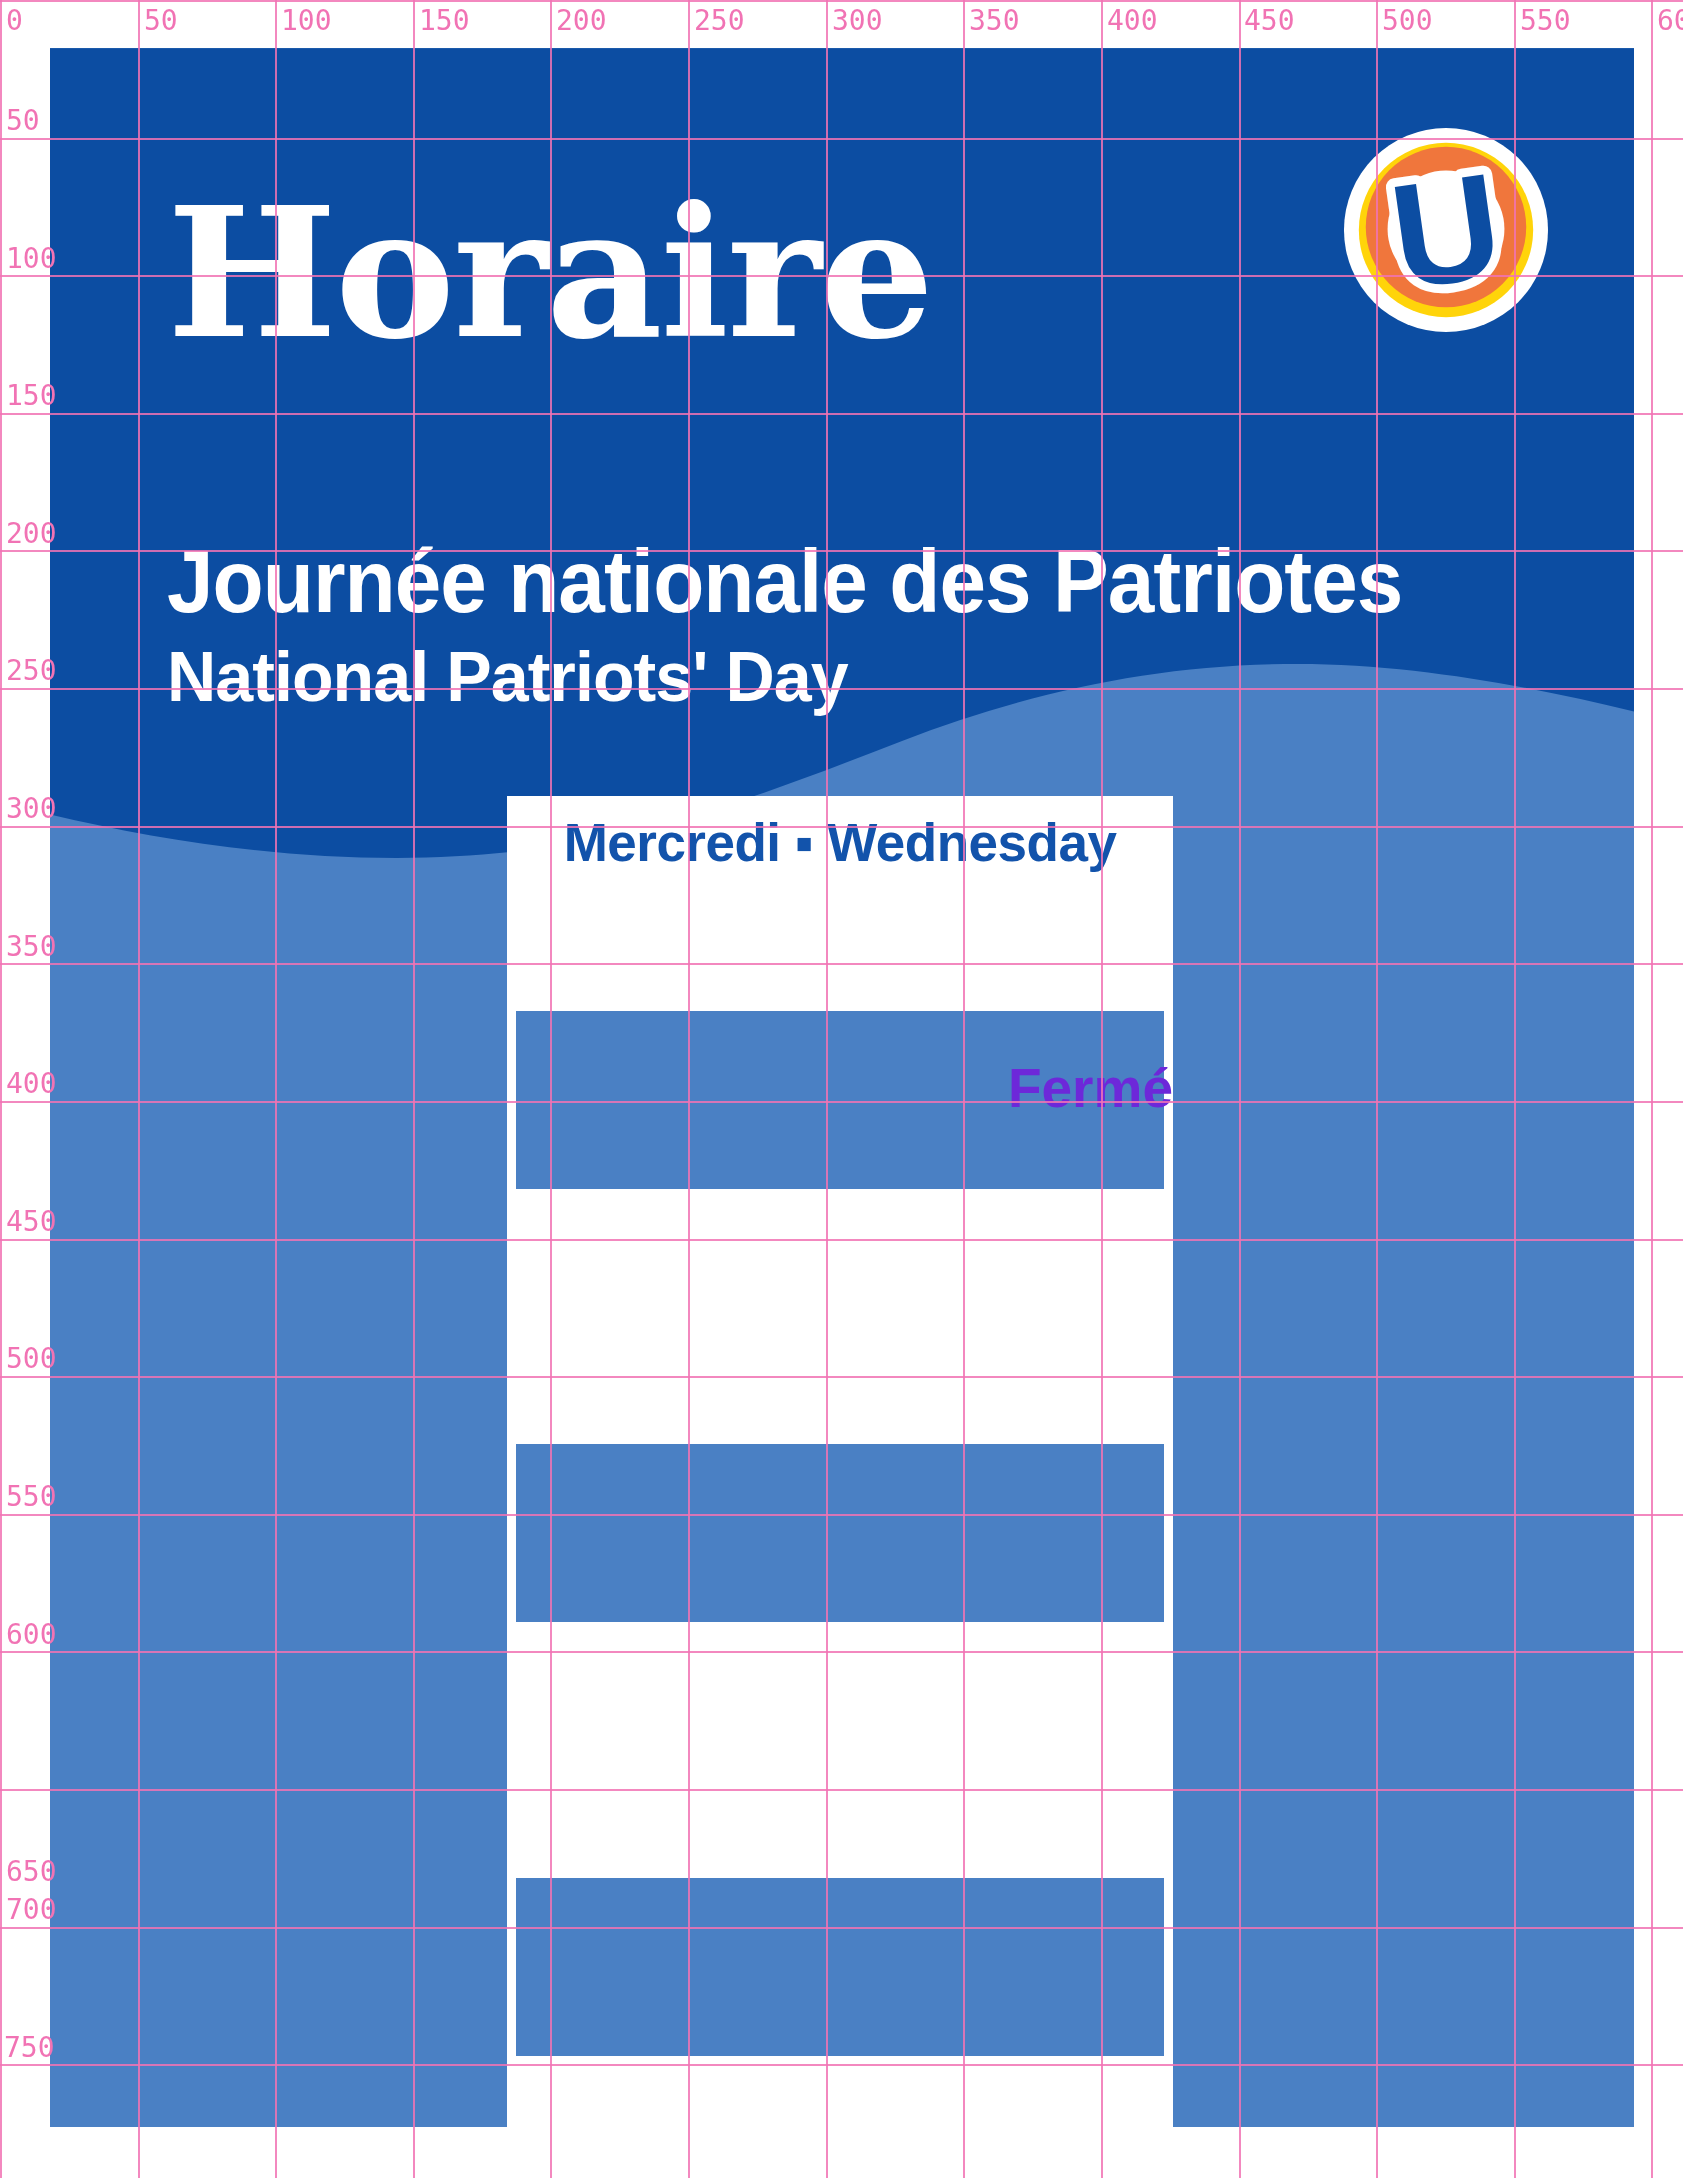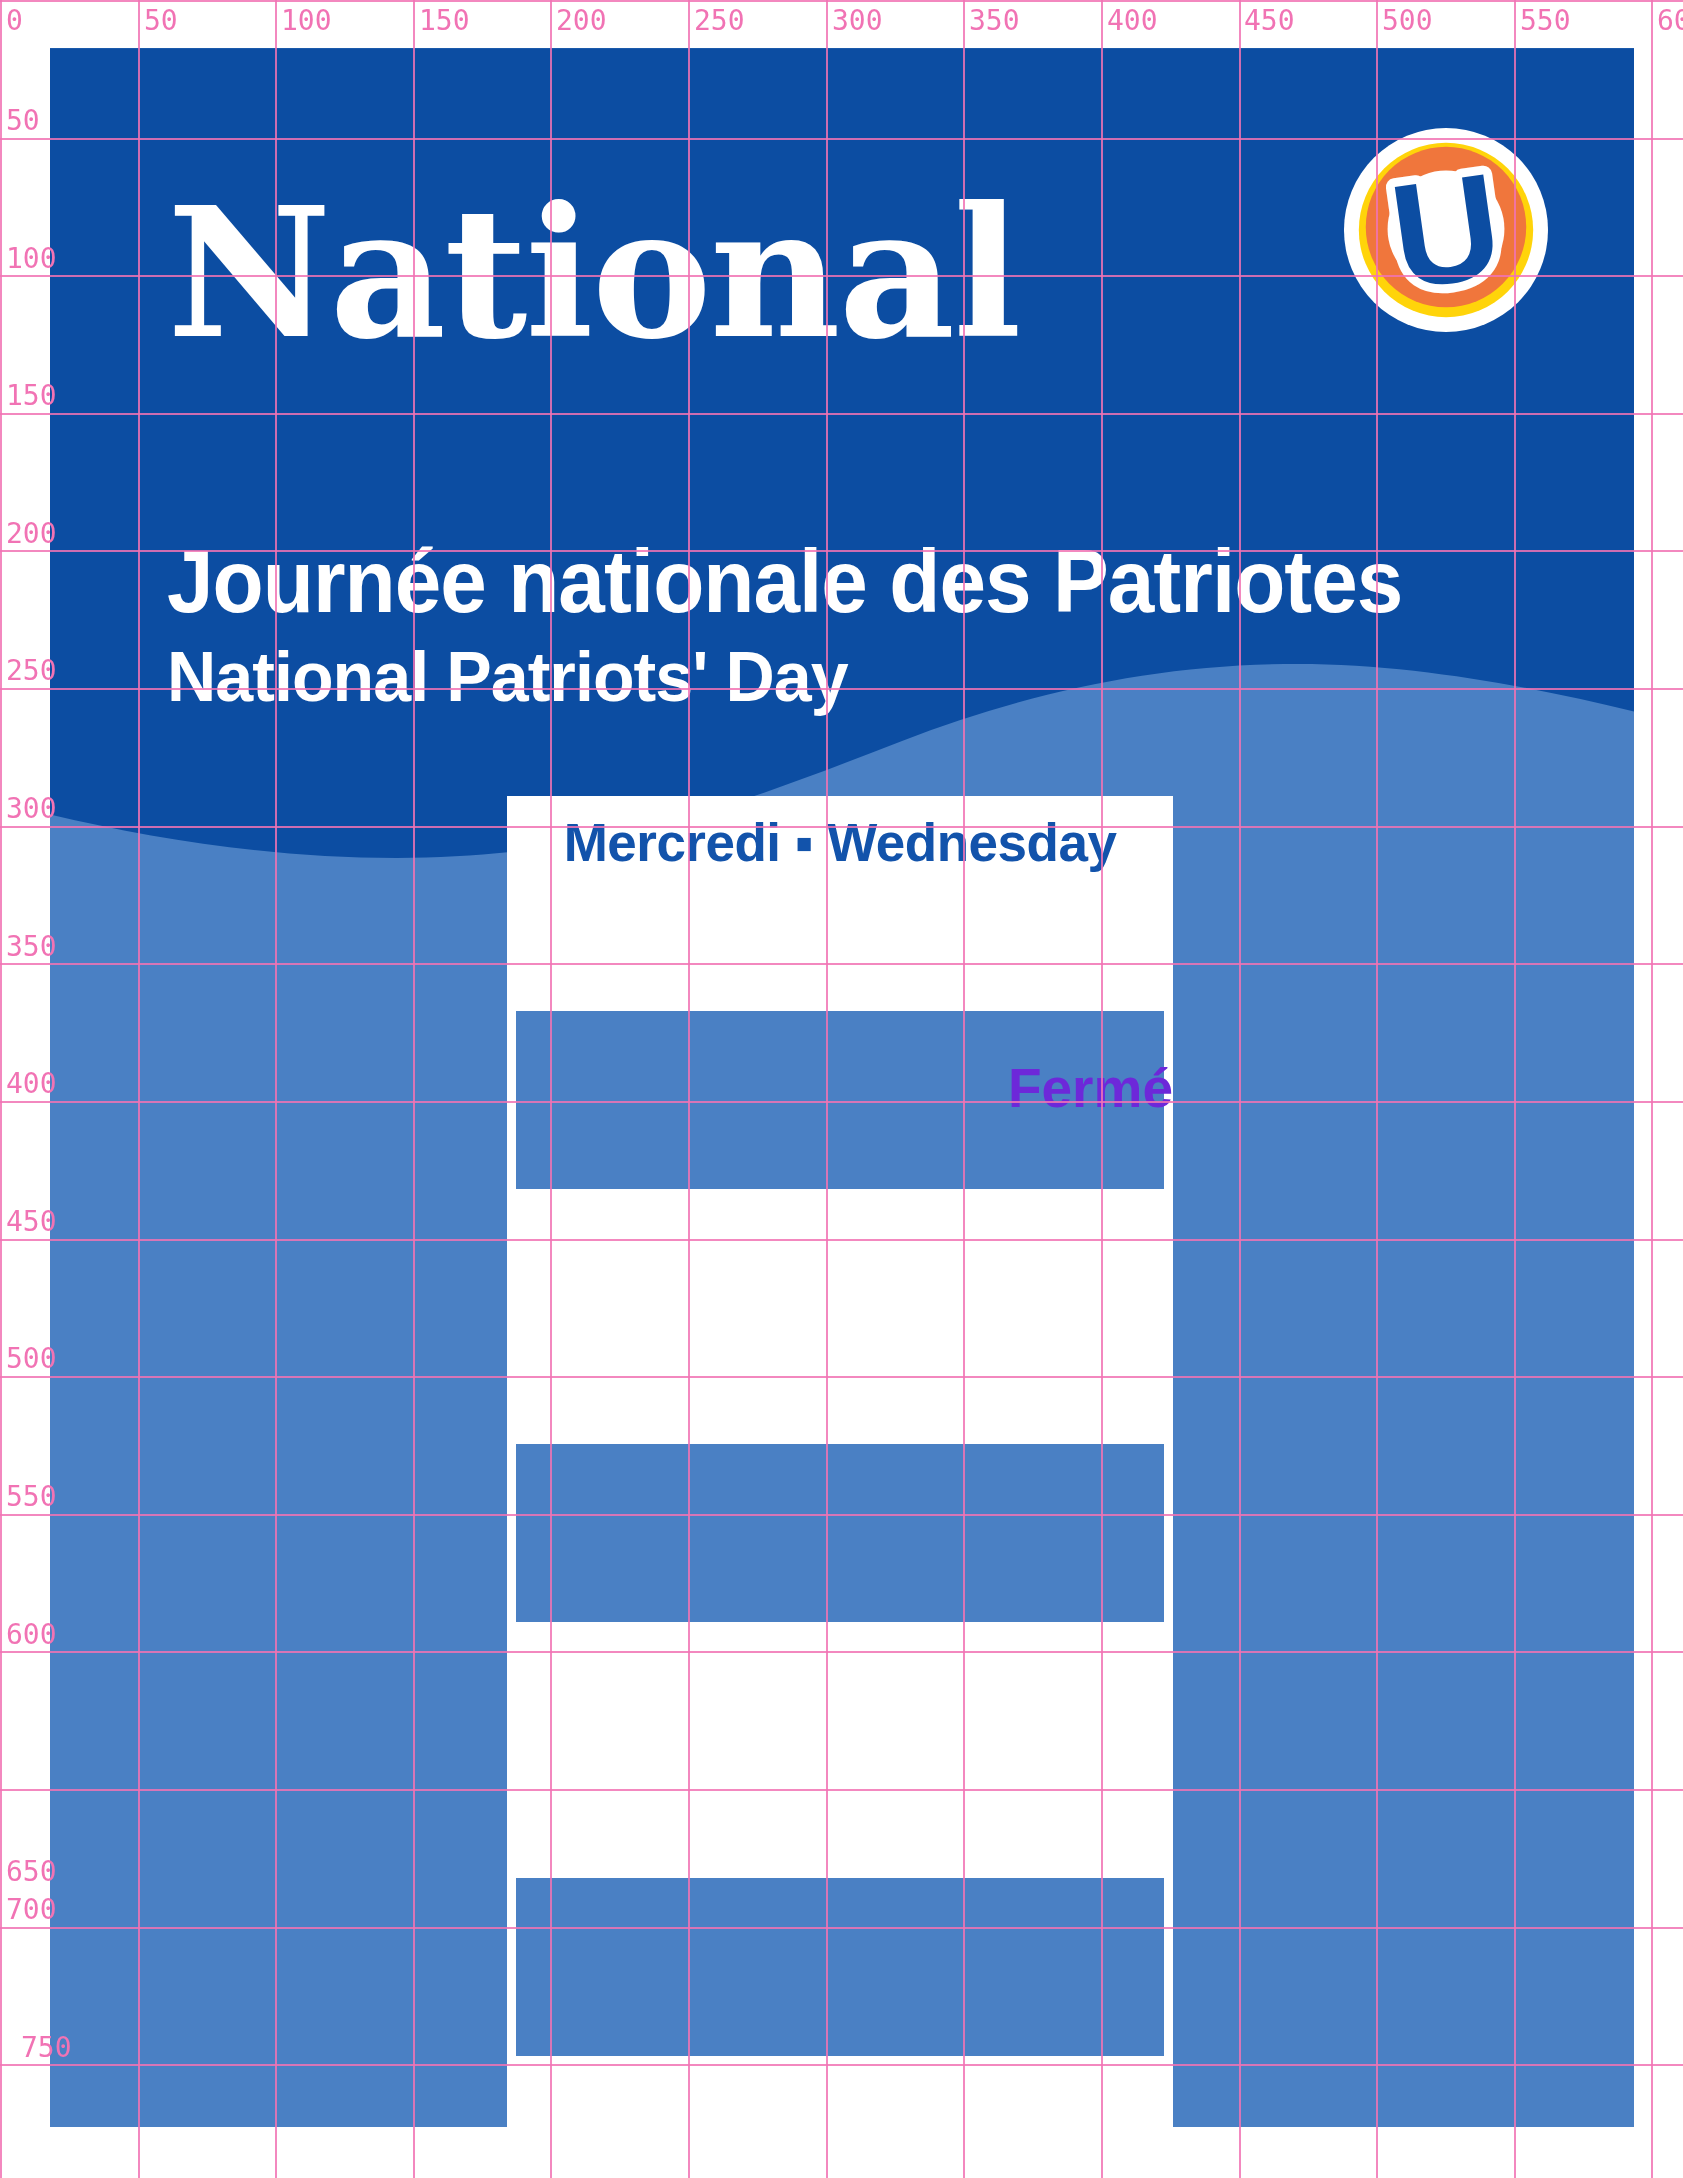--- a/index.html
+++ b/index.html
@@ -101,21 +101,21 @@
         <circle cx="105" cy="105" r="103" fill="#ffffff"></circle>
         <circle cx="105" cy="105" r="88" fill="#FFD40A"></circle>
         <circle cx="105" cy="102" r="81" fill="#F0763C"></circle>
         <circle cx="105" cy="104" r="59" fill="#ffffff"></circle>
         <g transform="rotate(-8 105 105)">
           <text x="105" y="158" text-anchor="middle" font-family="Liberation Sans, DejaVu Sans, sans-serif" font-weight="bold" font-size="150" fill="#0C4DA2" stroke="#ffffff" stroke-width="18" stroke-linejoin="round" paint-order="stroke">U</text>
         </g>
       </svg>
     </div>
 
-    <div class="poster-text title-fr">National</div>
+    <div class="poster-text title-fr">Horaire</div>
     <div class="poster-text event-fr">Journée nationale des Patriotes</div>
     <div class="poster-text event-en">National Patriots' Day</div>
 
     <div class="card card-1">
       <div class="card-band"></div>
       <span class="day">Mercredi ▪ Wednesday</span>
       <span class="status">Fermé</span>
     </div>
 
     <div class="card card-2">
@@ -186,17 +186,17 @@
       <div class="grid-label" style="left: 6px; top: 656px;">250</div>
       <div class="grid-label" style="left: 6px; top: 794px;">300</div>
       <div class="grid-label" style="left: 6px; top: 932px;">350</div>
       <div class="grid-label" style="left: 6px; top: 1069px;">400</div>
       <div class="grid-label" style="left: 6px; top: 1207px;">450</div>
       <div class="grid-label" style="left: 6px; top: 1344px;">500</div>
       <div class="grid-label" style="left: 6px; top: 1482px;">550</div>
       <div class="grid-label" style="left: 6px; top: 1620px;">600</div>
       <div class="grid-label" style="left: 6px; top: 1857px;">650</div>
       <div class="grid-label" style="left: 6px; top: 1895px;">700</div>
-      <div class="grid-label" style="left: 21px; top: 2033px; text-align: center;">750</div>
+      <div class="grid-label" style="left: 4px; top: 2033px; text-align: center;">750</div>
     </div>
 
 </div>
 
 
 </body></html>

